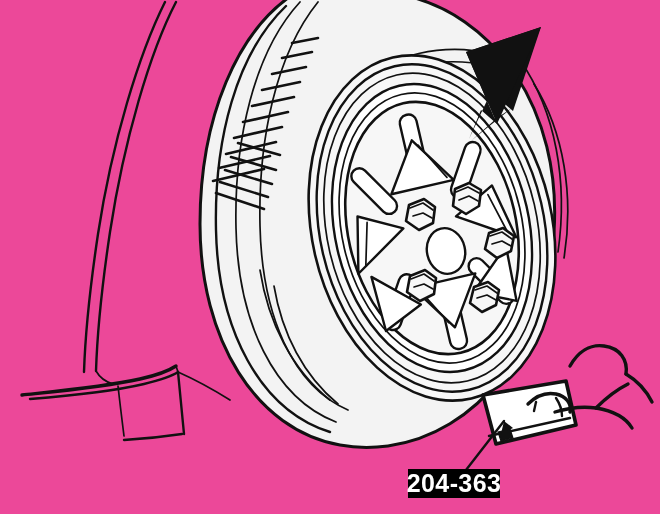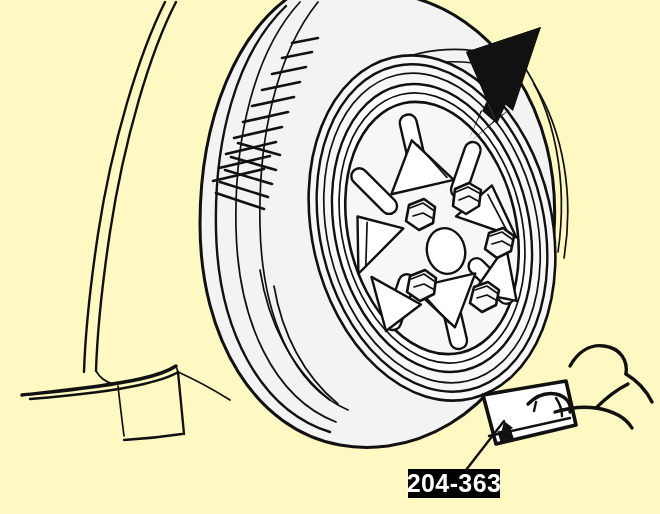--- a/index.html
+++ b/index.html
@@ -7,21 +7,21 @@
     padding: 0;
     background: #ffffff;
   }
   body {
     font-family: "Liberation Sans", sans-serif;
   }
   #figure-root {
     position: relative;
     width: 660px;
     height: 514px;
-    background: #fef9c3;
+    background: #ec4899;
     overflow: hidden;
   }
   #figure-svg {
     position: absolute;
     left: 0;
     top: 0;
     width: 660px;
     height: 514px;
     display: block;
   }

